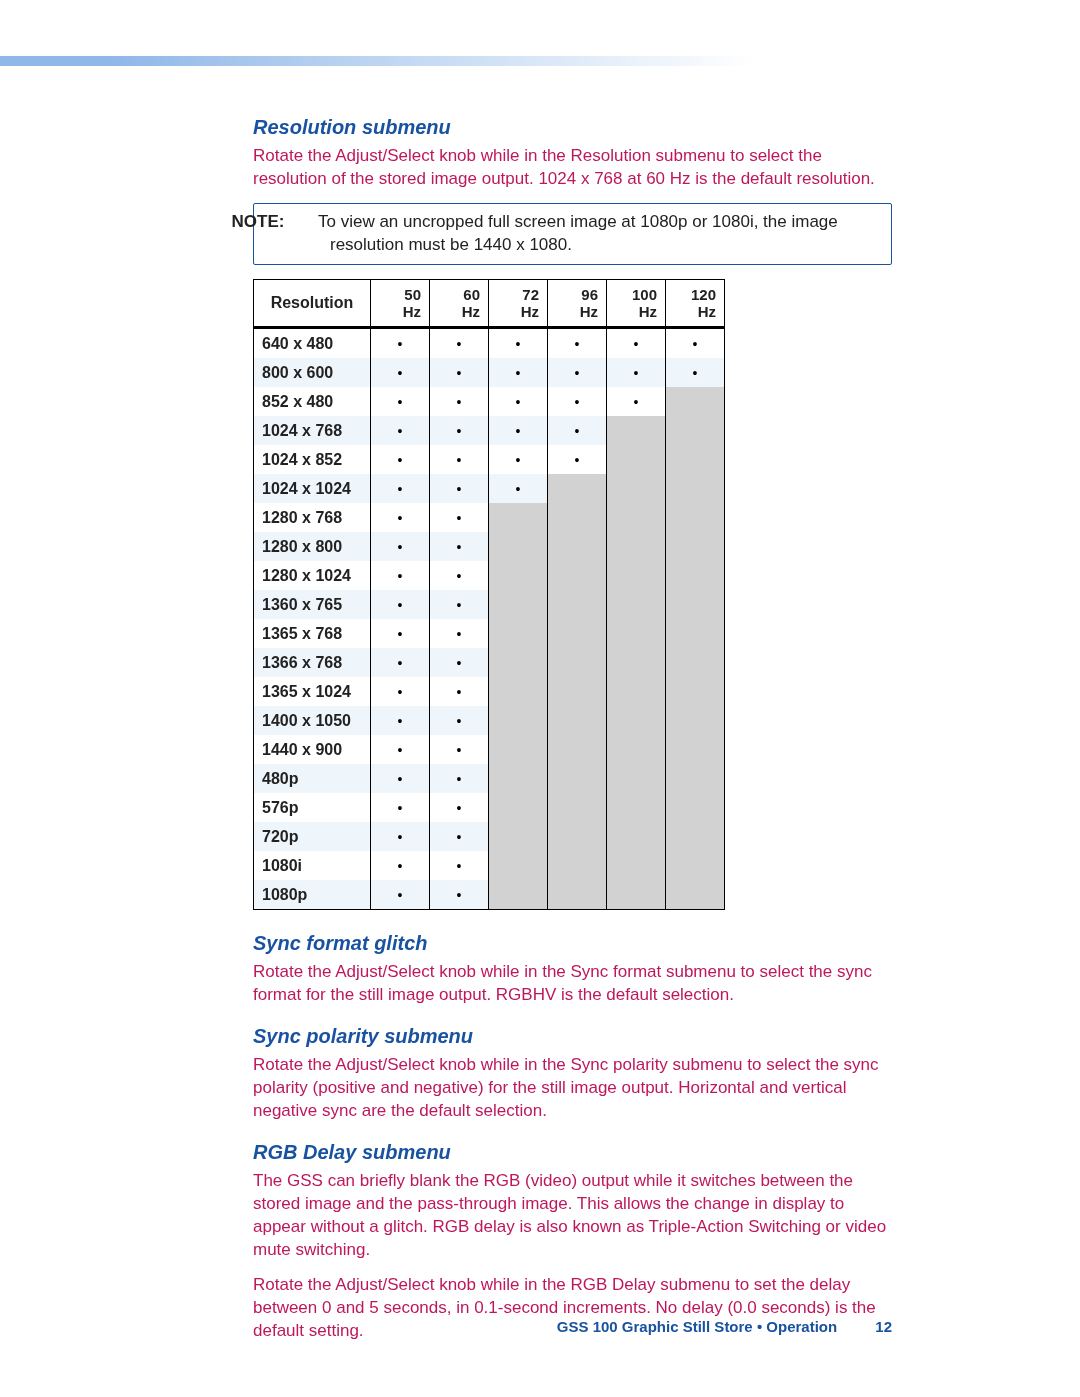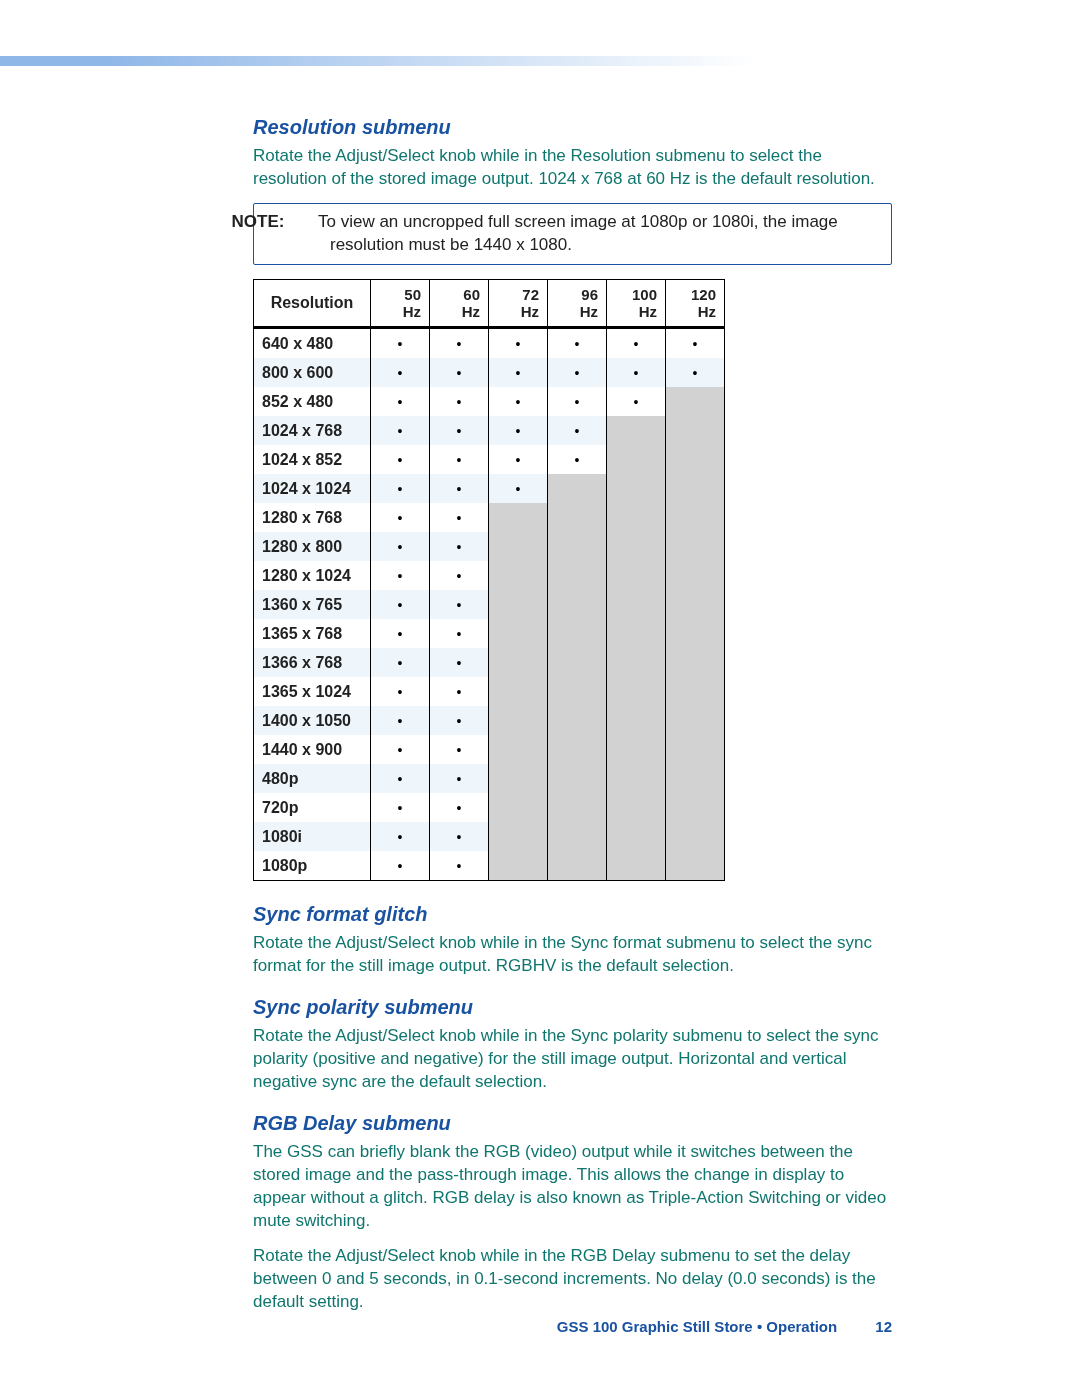--- a/index.html
+++ b/index.html
@@ -35,21 +35,21 @@
   .h3 {
     color: #1952a0;
     font-weight: 700;
     font-style: italic;
     font-size: 20px;
     margin: 18px 0 6px 0;
   }
   .body-text {
     font-size: 17px;
     line-height: 1.35;
-    color: #0f766e;
+    color: #be185d;
     margin: 6px 0 12px 0;
   }
   .note-box {
     border: 1.5px solid #1952a0;
     border-radius: 2px;
     padding: 7px 10px 7px 10px;
     font-size: 17px;
     line-height: 1.35;
     margin: 8px 0 14px 0;
   }
@@ -300,20 +300,29 @@
           <tr>
             <td class="reslabel">480p</td>
             <td class="dot"></td>
             <td class="dot"></td>
             <td class="na"></td>
             <td class="na"></td>
             <td class="na"></td>
             <td class="na"></td>
           </tr>
           <tr>
+            <td class="reslabel">576p</td>
+            <td class="dot"></td>
+            <td class="dot"></td>
+            <td class="na"></td>
+            <td class="na"></td>
+            <td class="na"></td>
+            <td class="na"></td>
+          </tr>
+          <tr>
             <td class="reslabel">720p</td>
             <td class="dot"></td>
             <td class="dot"></td>
             <td class="na"></td>
             <td class="na"></td>
             <td class="na"></td>
             <td class="na"></td>
           </tr>
           <tr>
             <td class="reslabel">1080i</td>

